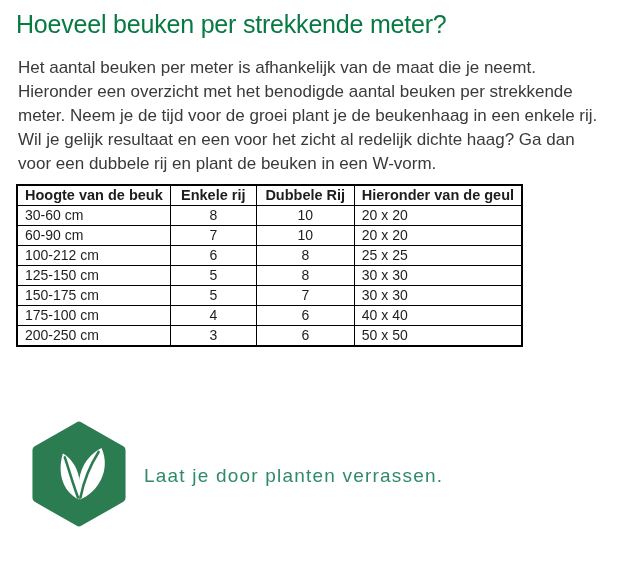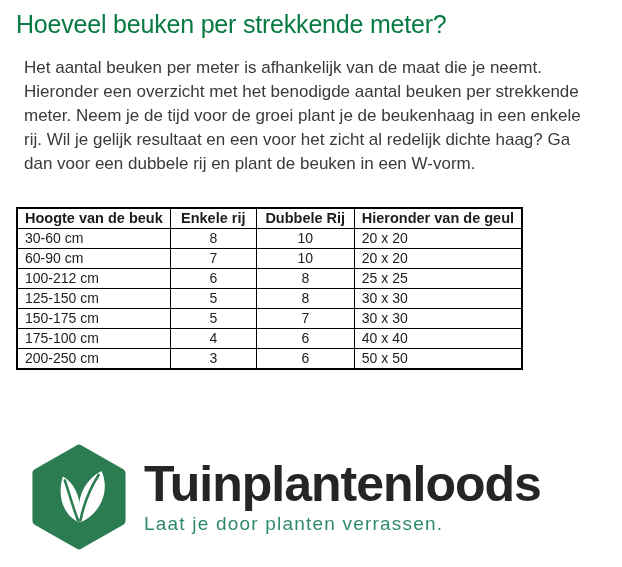--- a/index.html
+++ b/index.html
@@ -24,27 +24,27 @@
     color: var(--title-green);
     font-size: 25px;
     font-weight: normal;
     letter-spacing: -0.2px;
     margin: 4px 0 17px 0;
   }
   .intro {
     font-size: 17px;
     line-height: 24px;
     color: var(--body-text);
-    margin: 8px;
+    margin: 2px;
     max-width: 604px;
   }
 
   table.beuken {
     border-collapse: collapse;
-    margin-top: 31px;
+    margin-top: 8px;
     border: 2px solid var(--table-border);
     color: #1d1d1d;
     font-size: 14px;
   }
   table.beuken th, table.beuken td {
     border: 1px solid var(--table-border);
     padding: 1px 7px;
     height: 19px;
     line-height: 17px;
     text-align: left;
@@ -146,18 +146,17 @@
 
   <div class="logo">
     <svg class="hex-icon" viewBox="0 0 100 108" xmlns="http://www.w3.org/2000/svg" aria-hidden="true">
       <path d="M50,5 L93,29.5 L93,78.5 L50,103 L7,78.5 L7,29.5 Z" fill="#2c7c52" stroke="#2c7c52" stroke-width="9" stroke-linejoin="round"></path>
       <path d="M50,80 C35,73 27,55 33.5,33 C48,41 54,61 50,80 Z" fill="#ffffff"></path>
       <path d="M51,80 C46.5,59 53,38 73,27.5 C83,50 69,73 51,80 Z" fill="#ffffff"></path>
       <path d="M49,78 C43,62 40,50 35.5,37" fill="none" stroke="#2c7c52" stroke-width="2.6" stroke-linecap="round"></path>
       <path d="M51.5,78 C55,60 62,44 70,31.5" fill="none" stroke="#2c7c52" stroke-width="2.6" stroke-linecap="round"></path>
     </svg>
     <div class="logo-text">
-      <div class="brand">Tuinplantenloods</div>
       <div class="tagline">Laat je door planten verrassen.</div>
     </div>
   </div>
 
 </div>
 
 </body></html>

